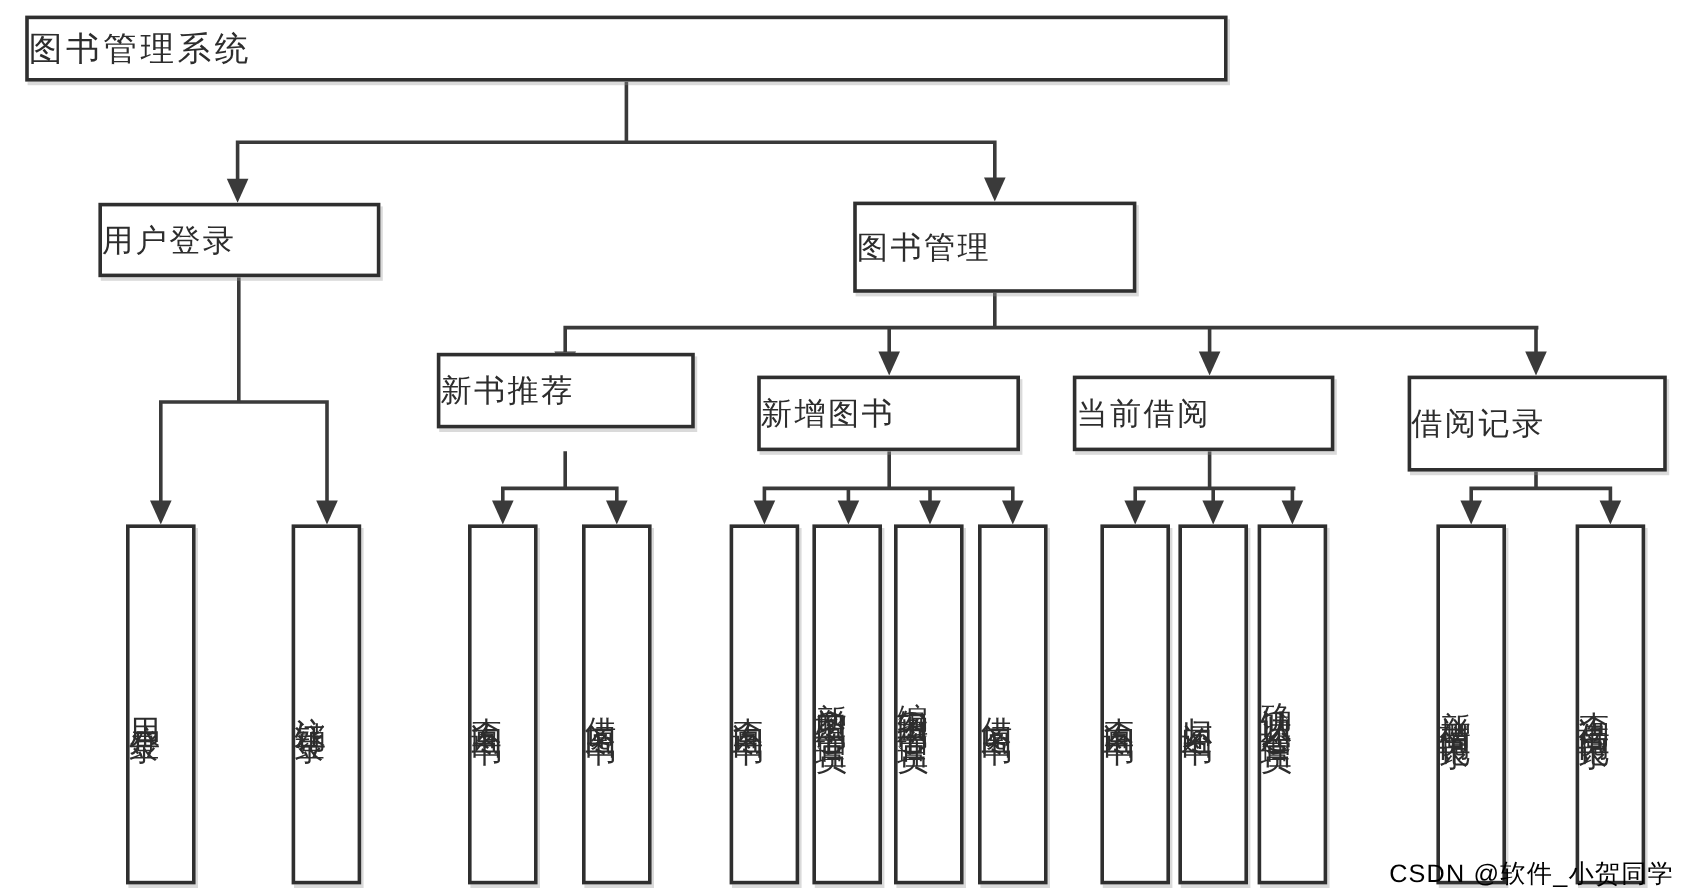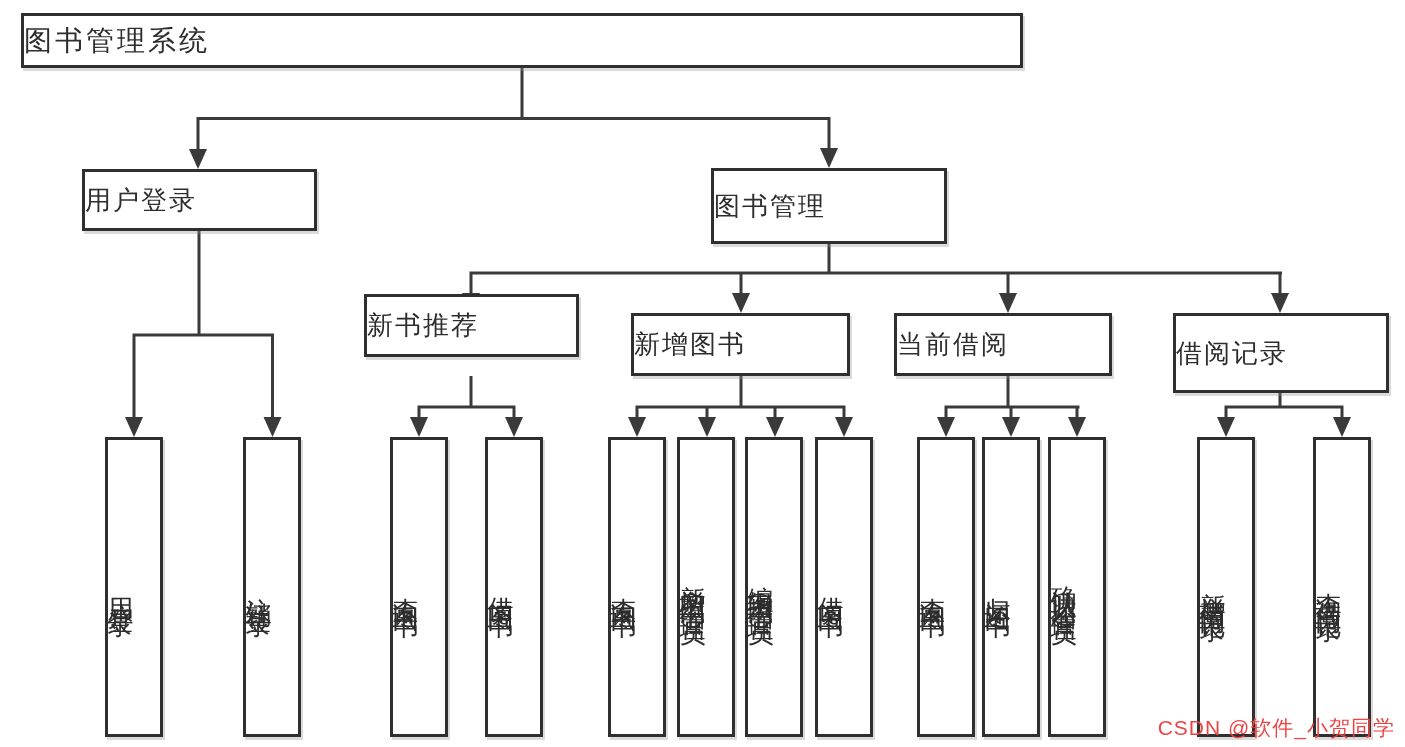--- a/index.html
+++ b/index.html
@@ -18,21 +18,21 @@
   .box.root .label{font-size:28px;letter-spacing:3px;}
   .box.leaf .label{
     writing-mode:vertical-rl;text-orientation:mixed;
     letter-spacing:5px;font-size:26px;line-height:1;
   }
   svg.connectors{position:absolute;left:0;top:0;pointer-events:none;}
   svg.connectors path{stroke:#3a3a3a;stroke-width:3;fill:none;}
   svg.connectors polygon{fill:#3a3a3a;stroke:none;}
   .watermark{
     position:absolute;top:714px;right:10px;
-    font-size:21px;color:#ef4444;letter-spacing:1px;white-space:nowrap;text-align:right;
+    font-size:21px;color:#000000;letter-spacing:1px;white-space:nowrap;text-align:right;
   }
 </style>
 </head>
 <body>
 
 <svg class="connectors" width="1405" height="747">
   <g>
     <path d="M522,68 V120 M196.5,118.5 H830.5 M198,118 V150 M829,118 V149"></path>
     <polygon points="189,149 207,149 198,169"></polygon>
     <polygon points="820,148 838,148 829,168"></polygon>

